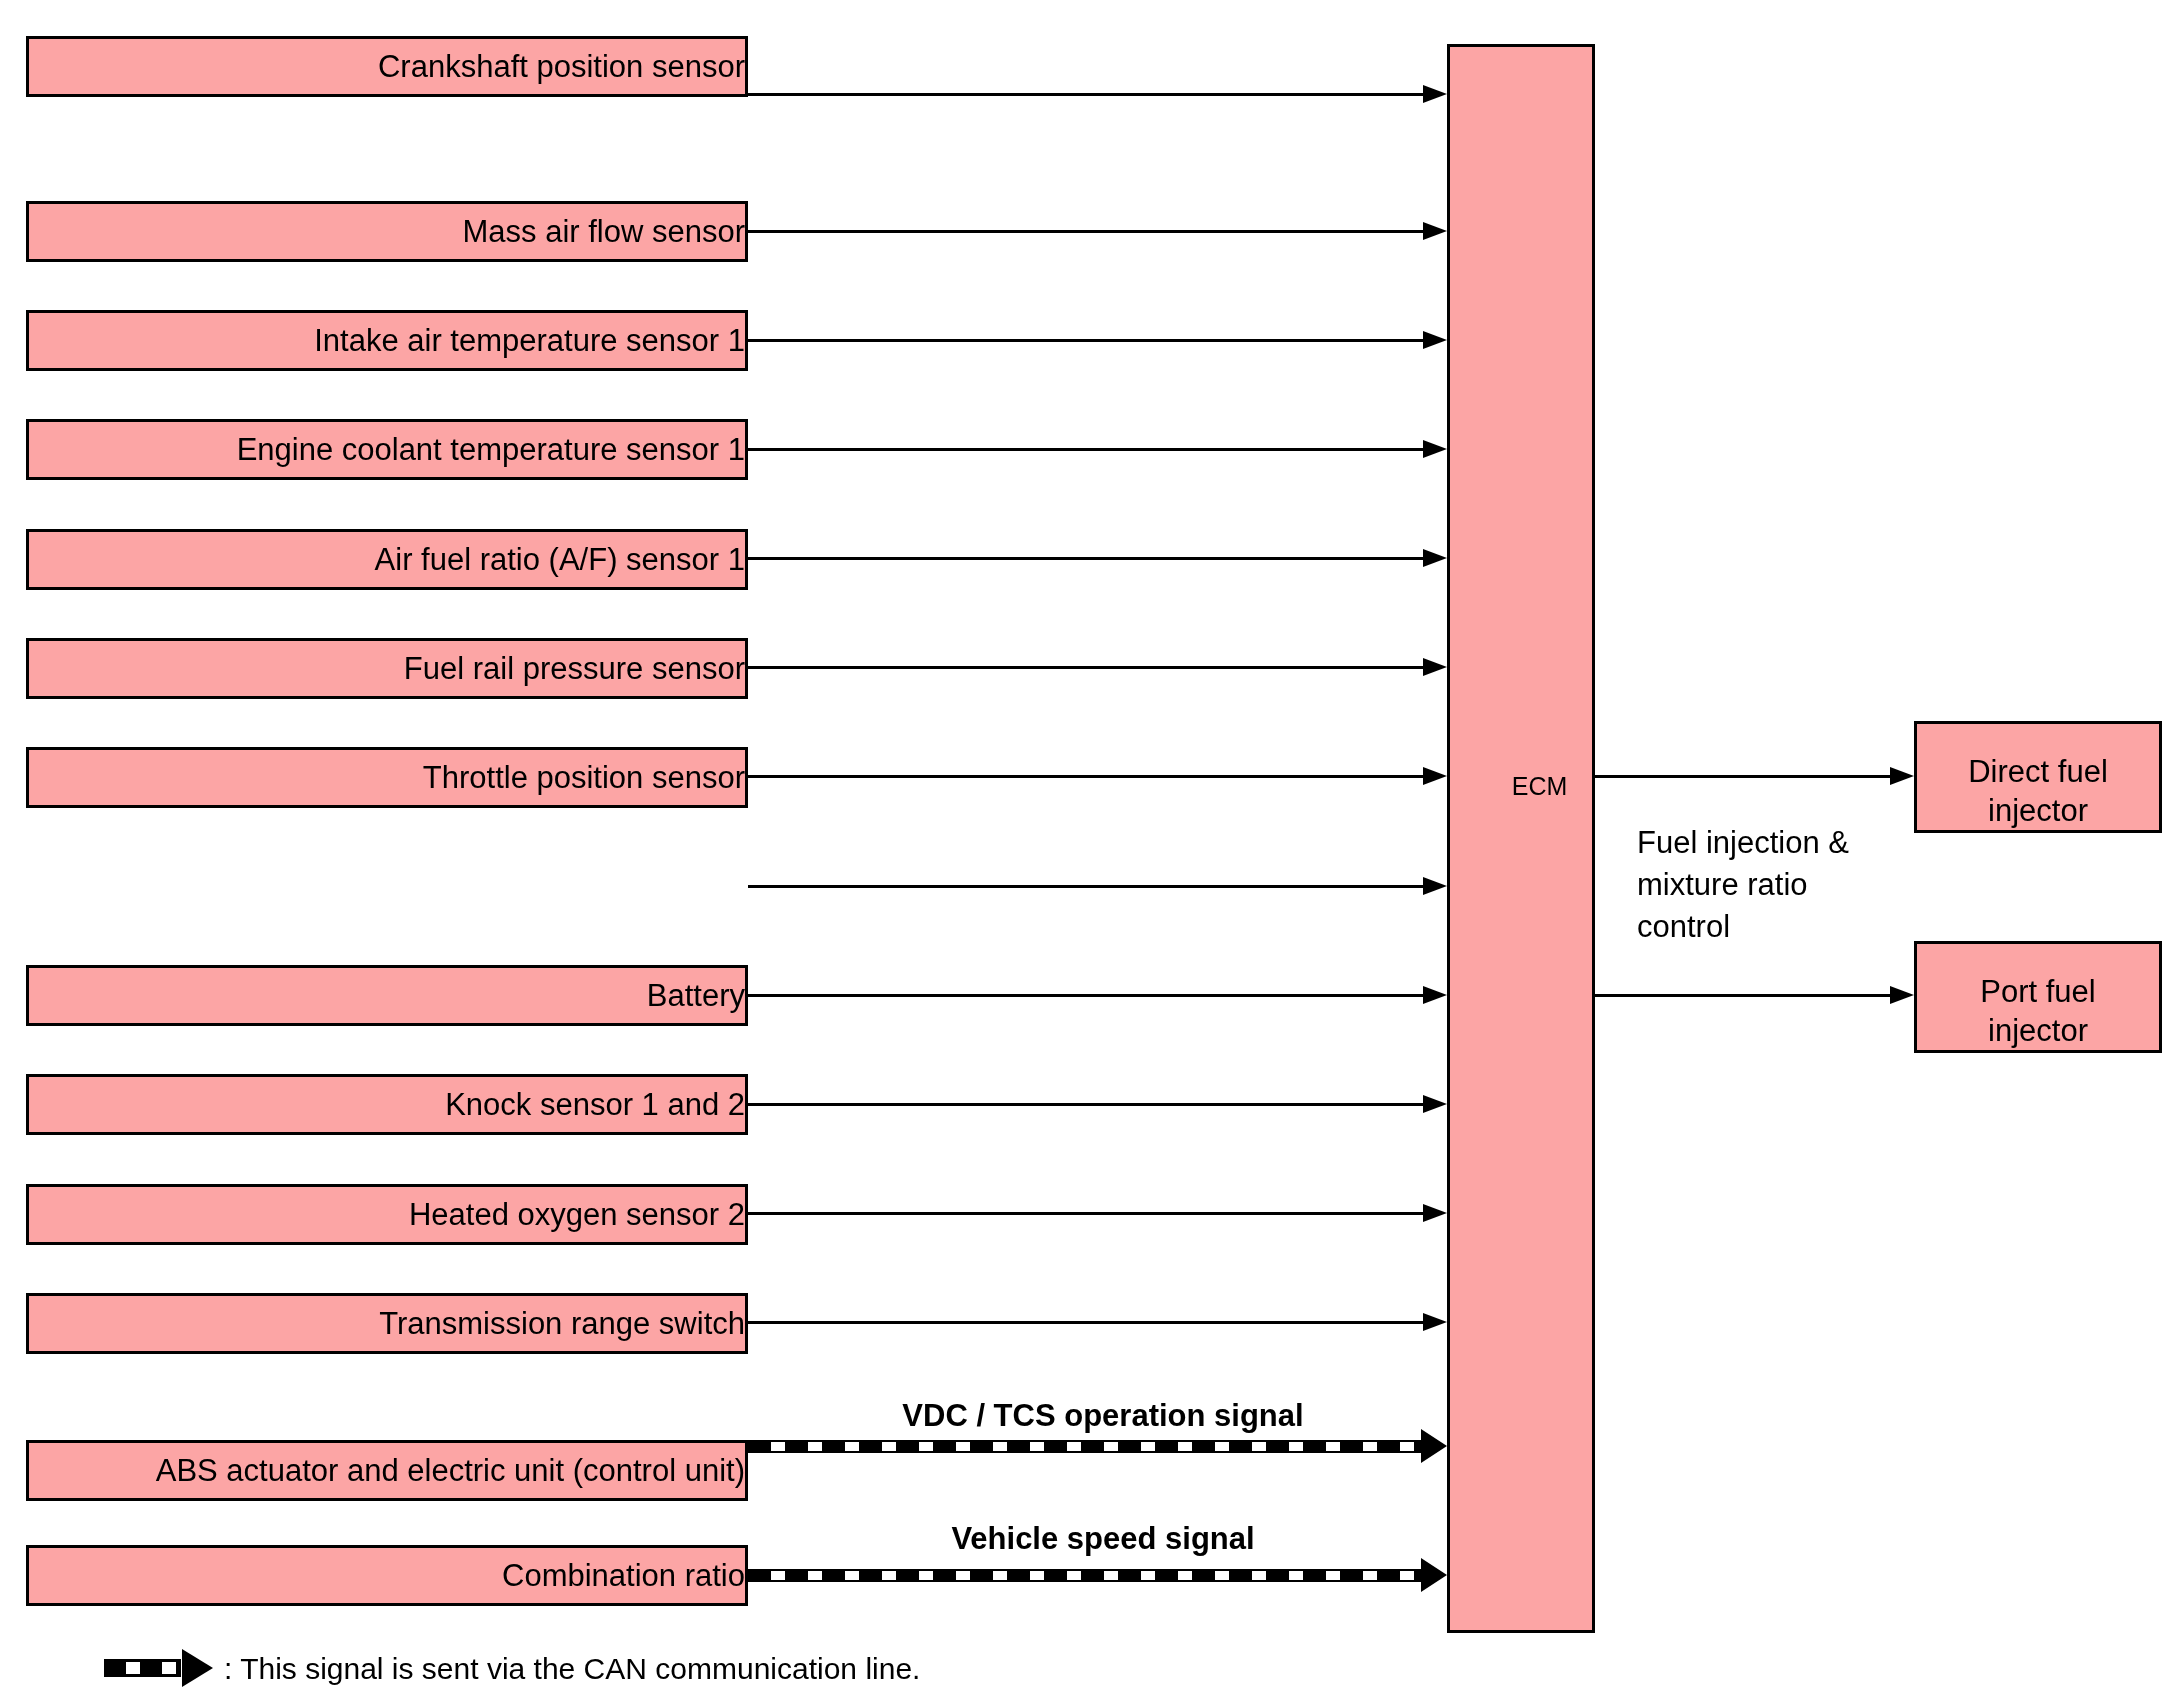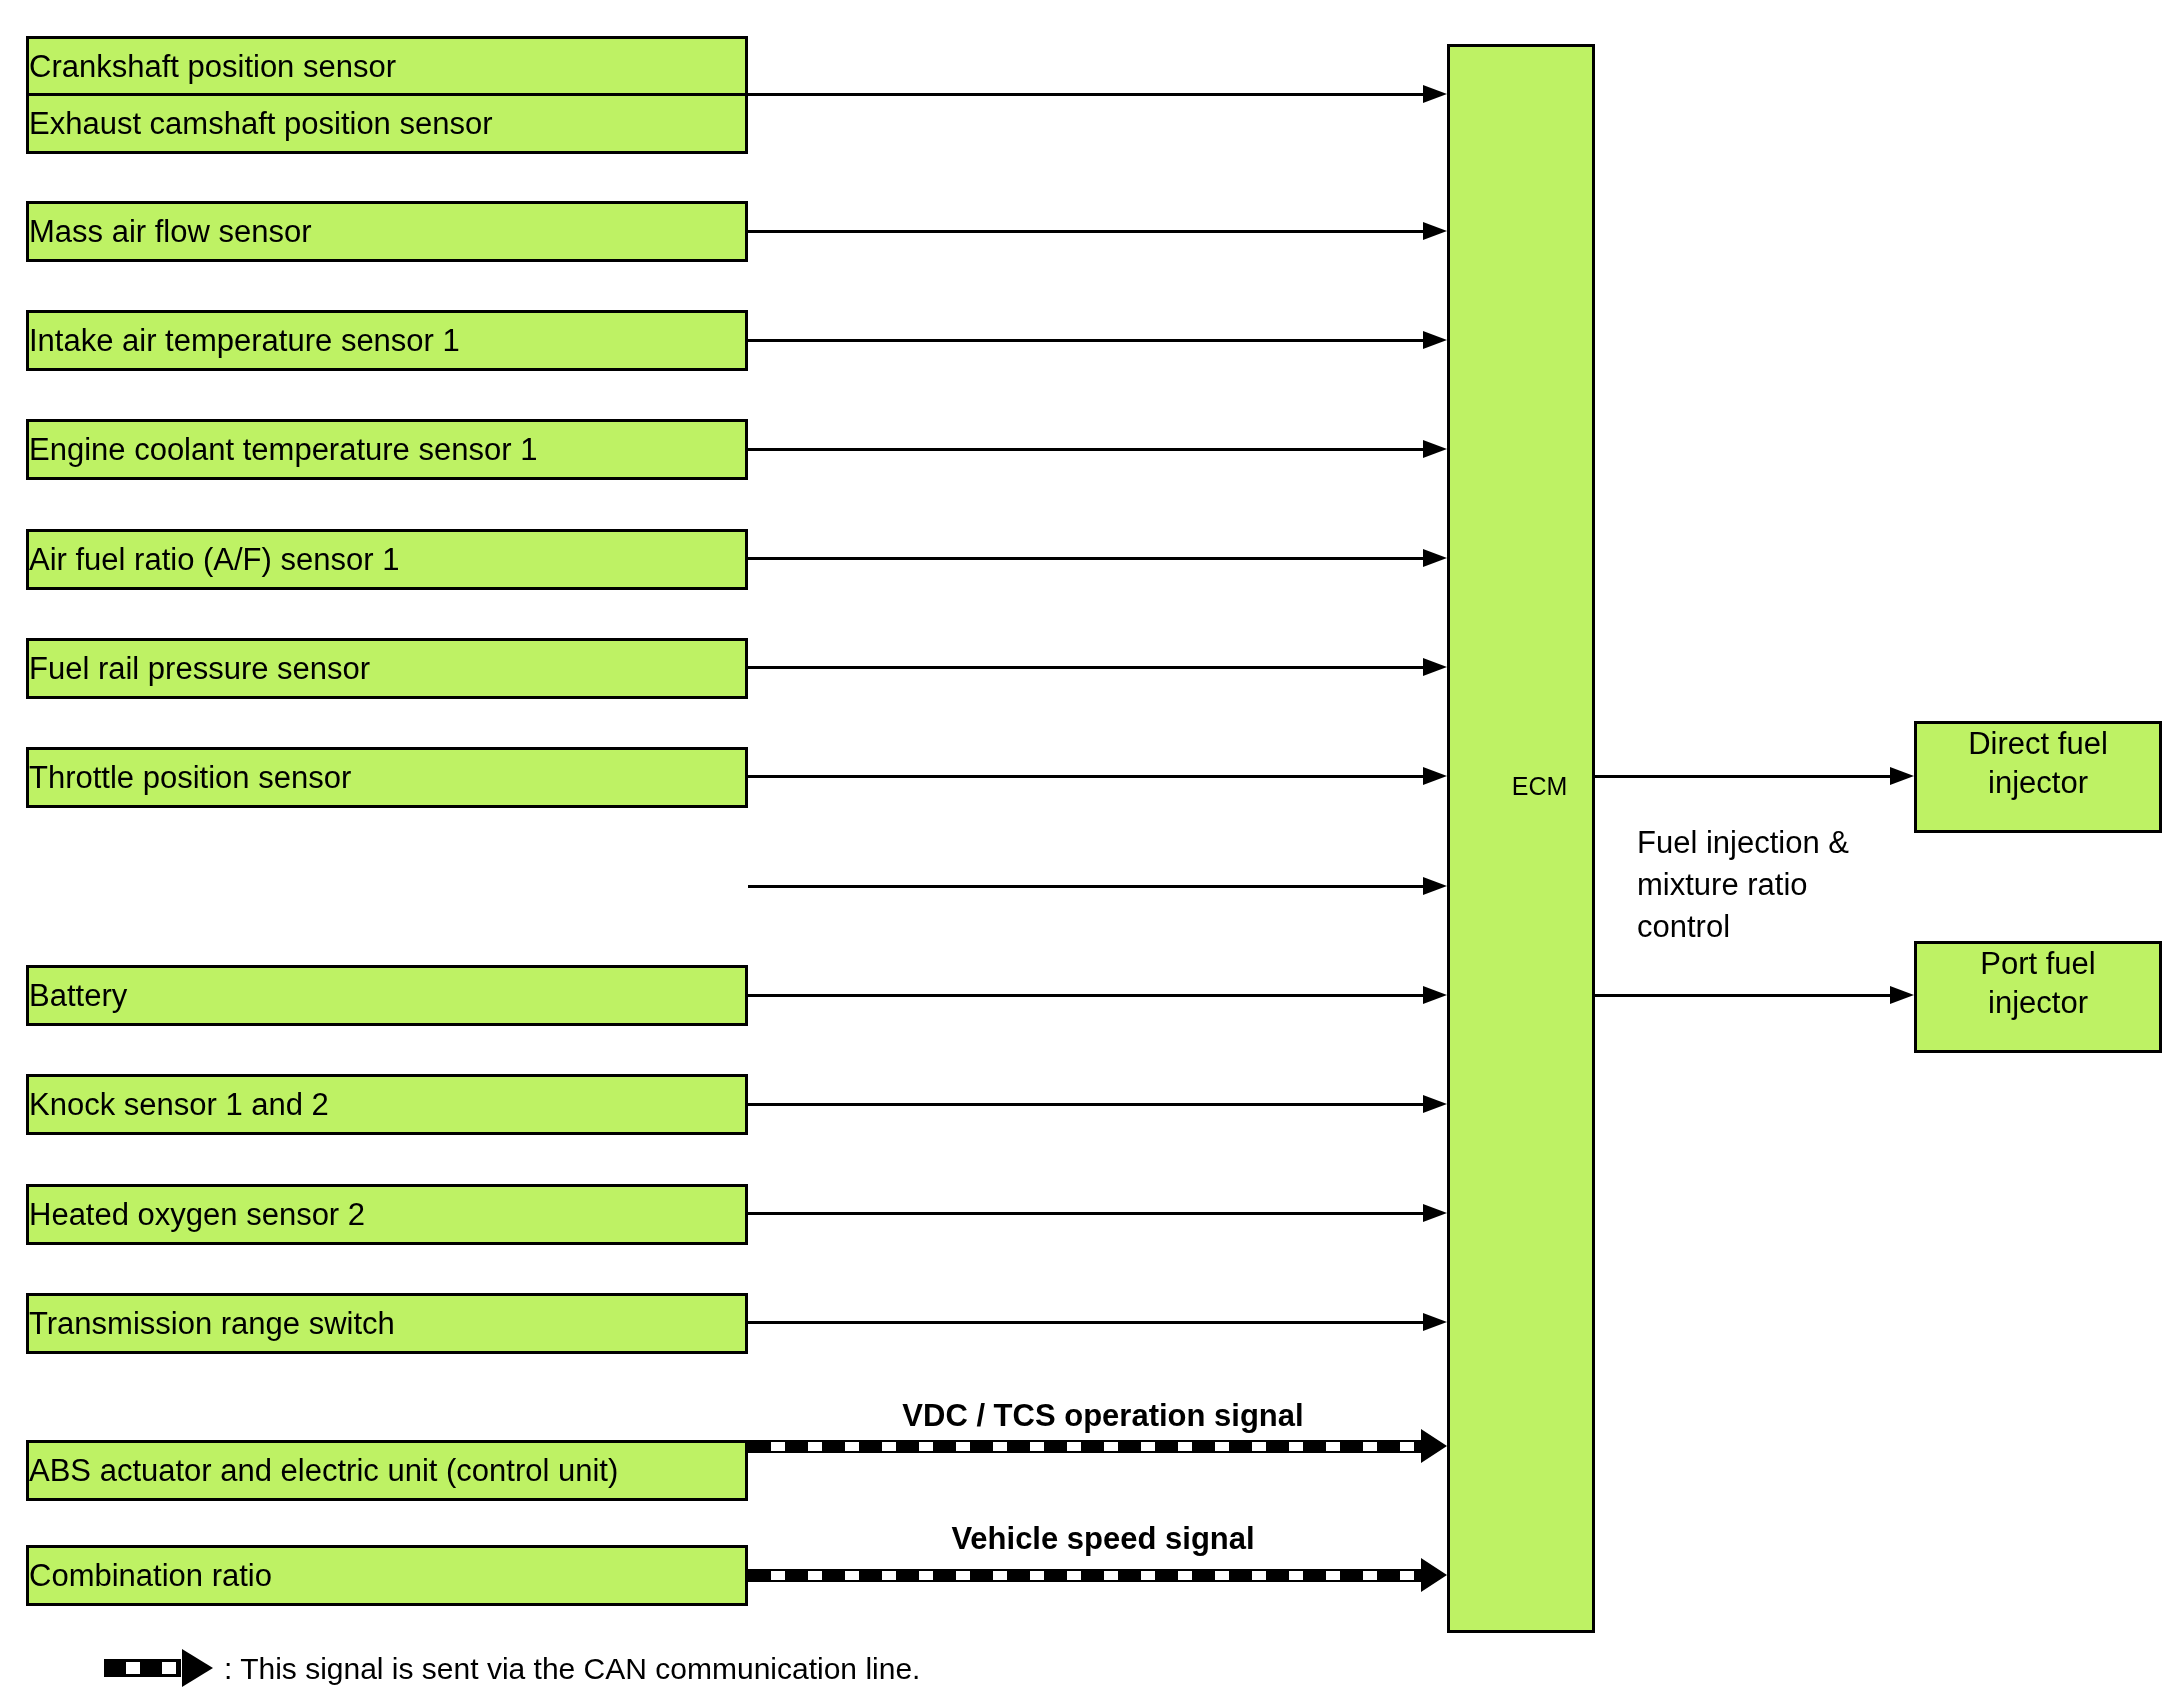--- a/index.html
+++ b/index.html
@@ -8,22 +8,22 @@
     width:2183px;height:1698px;
     background:#ffffff;
     font-family:"Liberation Sans", sans-serif;
     color:#000000;
     overflow:hidden;
   }
   .box{
     position:absolute;
     box-sizing:border-box;
     border:3.2px solid #000000;
-    background:#bef264;
-    display:flex;align-items:center;justify-content:flex-start;
+    background:#fca5a5;
+    display:flex;align-items:center;justify-content:flex-end;
     text-align:center;
     font-size:31px;line-height:36px;
     white-space:nowrap;
   }
   .input-box{left:26px;width:722px;height:61px;}
   .ecm-box{left:1447px;top:44px;width:148px;height:1589px;}
   .ecm-label{
     position:absolute;left:0;right:0;top:721px;
     text-align:center;font-size:25px;line-height:36px;margin-left:37px;
   }
@@ -72,23 +72,20 @@
     font-size:30px;line-height:32px;white-space:nowrap;
   }
 </style>
 </head>
 <body>
 
 <div id="diagram">
 
   <div class="box input-box" style="top:36px">
       <span>Crankshaft position sensor</span>
-    </div>
-  <div class="box input-box" style="top:93px">
-      <span>Exhaust camshaft position sensor</span>
     </div>
   <div class="box input-box" style="top:201px">
       <span>Mass air flow sensor</span>
     </div>
   <div class="box input-box" style="top:310px">
       <span>Intake air temperature sensor 1</span>
     </div>
   <div class="box input-box" style="top:419px">
       <span>Engine coolant temperature sensor 1</span>
     </div>

